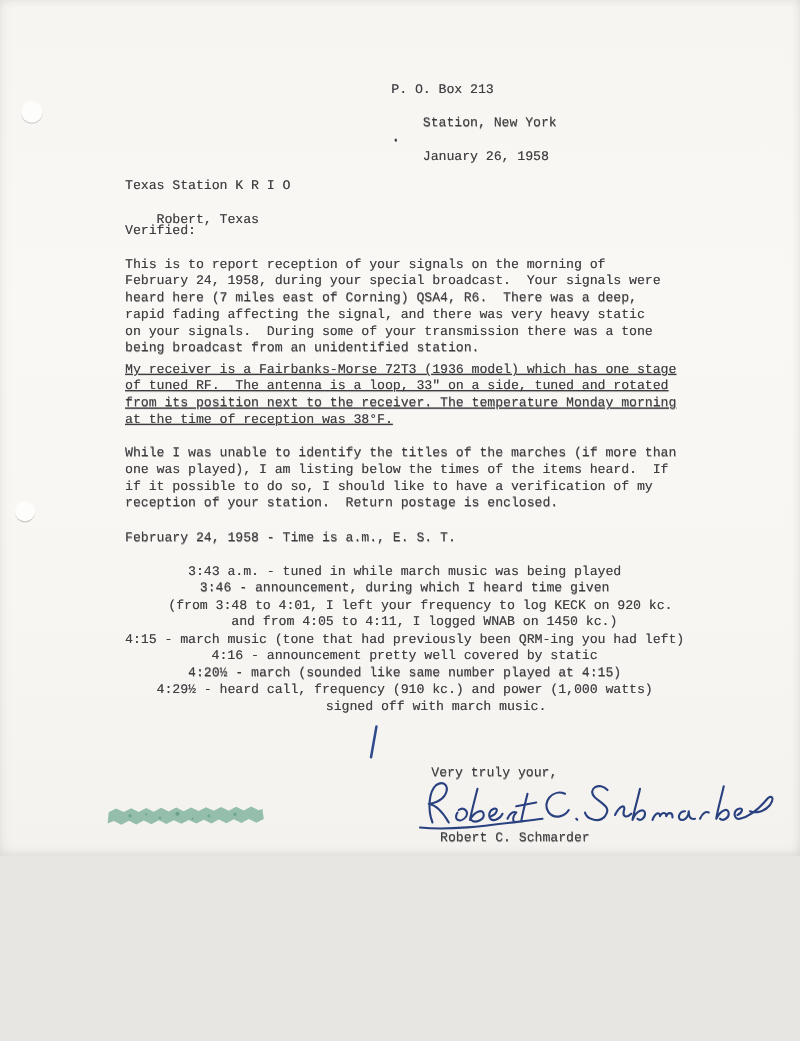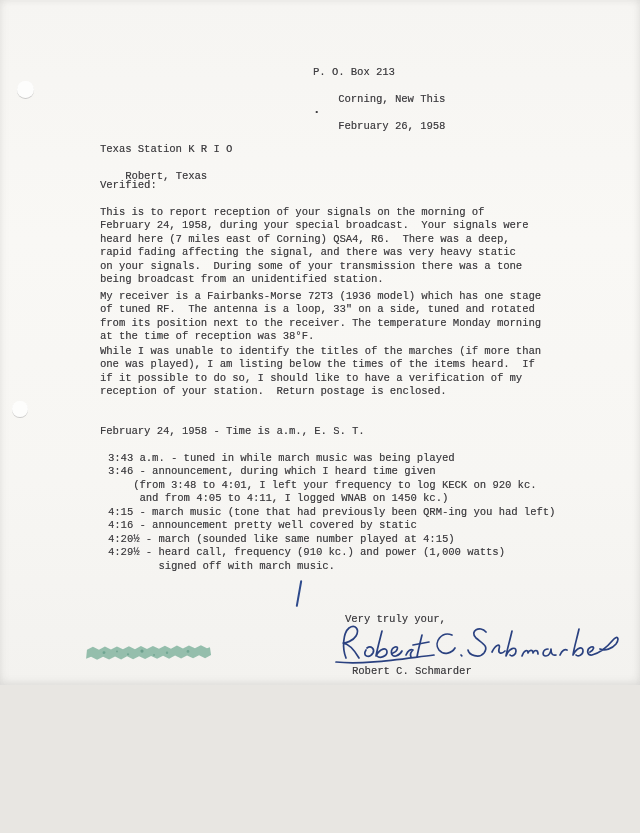--- a/index.html
+++ b/index.html
@@ -28,24 +28,24 @@
     color: #3e3d40;
     white-space: pre-wrap;
     letter-spacing: 0px;
     text-shadow: 0.2px 0.2px 0.35px rgba(62,61,64,0.55);
   }
   .sender { left: 313px; top: 66px; }
   .stray-mark { left: 313px; top: 104px; font-weight: bold; font-size: 12px; }
   .recipient { left: 100px; top: 143px; }
   .salutation { left: 100px; top: 179px; }
   .para1 { left: 100px; top: 206px; }
-  .para2 { left: 100px; top: 290px; }
-  .para3 { left: 100px; top: 345px; }
+  .para2 { left: 100px; top: 290px; text-decoration: underline; }
+  .para3 { left: 100px; top: 357px; }
   .time-header { left: 100px; top: 425px; }
-  .log-listing { left: 108px; top: 452px; }
+  .log-listing { left: 100px; top: 452px; text-align: center; }
   .closing-line { left: 100px; top: 586px; }
   .valediction { left: 345px; top: 613px; }
   .typed-name { left: 352px; top: 665px; }
 
   .pen-slash {
     position: absolute;
     left: 295px;
     top: 580px;
     width: 8px;
     height: 27px;
@@ -108,22 +108,22 @@
 </head>
 <body>
 
 <div class="page">
 
   <div class="hole hole-1"></div>
   <div class="hole hole-2"></div>
   <div class="hole hole-3"></div>
 
   <div class="typed sender"><span>P. O. Box 213</span><br>
-    <span>Corning, New This</span><br>
-    <span>February 26, 1958</span>
+    <span>Station, New York</span><br>
+    <span>January 26, 1958</span>
   </div>
 
   <div class="typed stray-mark">.</div>
 
   <div class="typed recipient"><span>Texas Station K R I O</span><br>
     <span>Robert, Texas</span>
   </div>
 
   <div class="typed salutation">Verified:</div>
 

